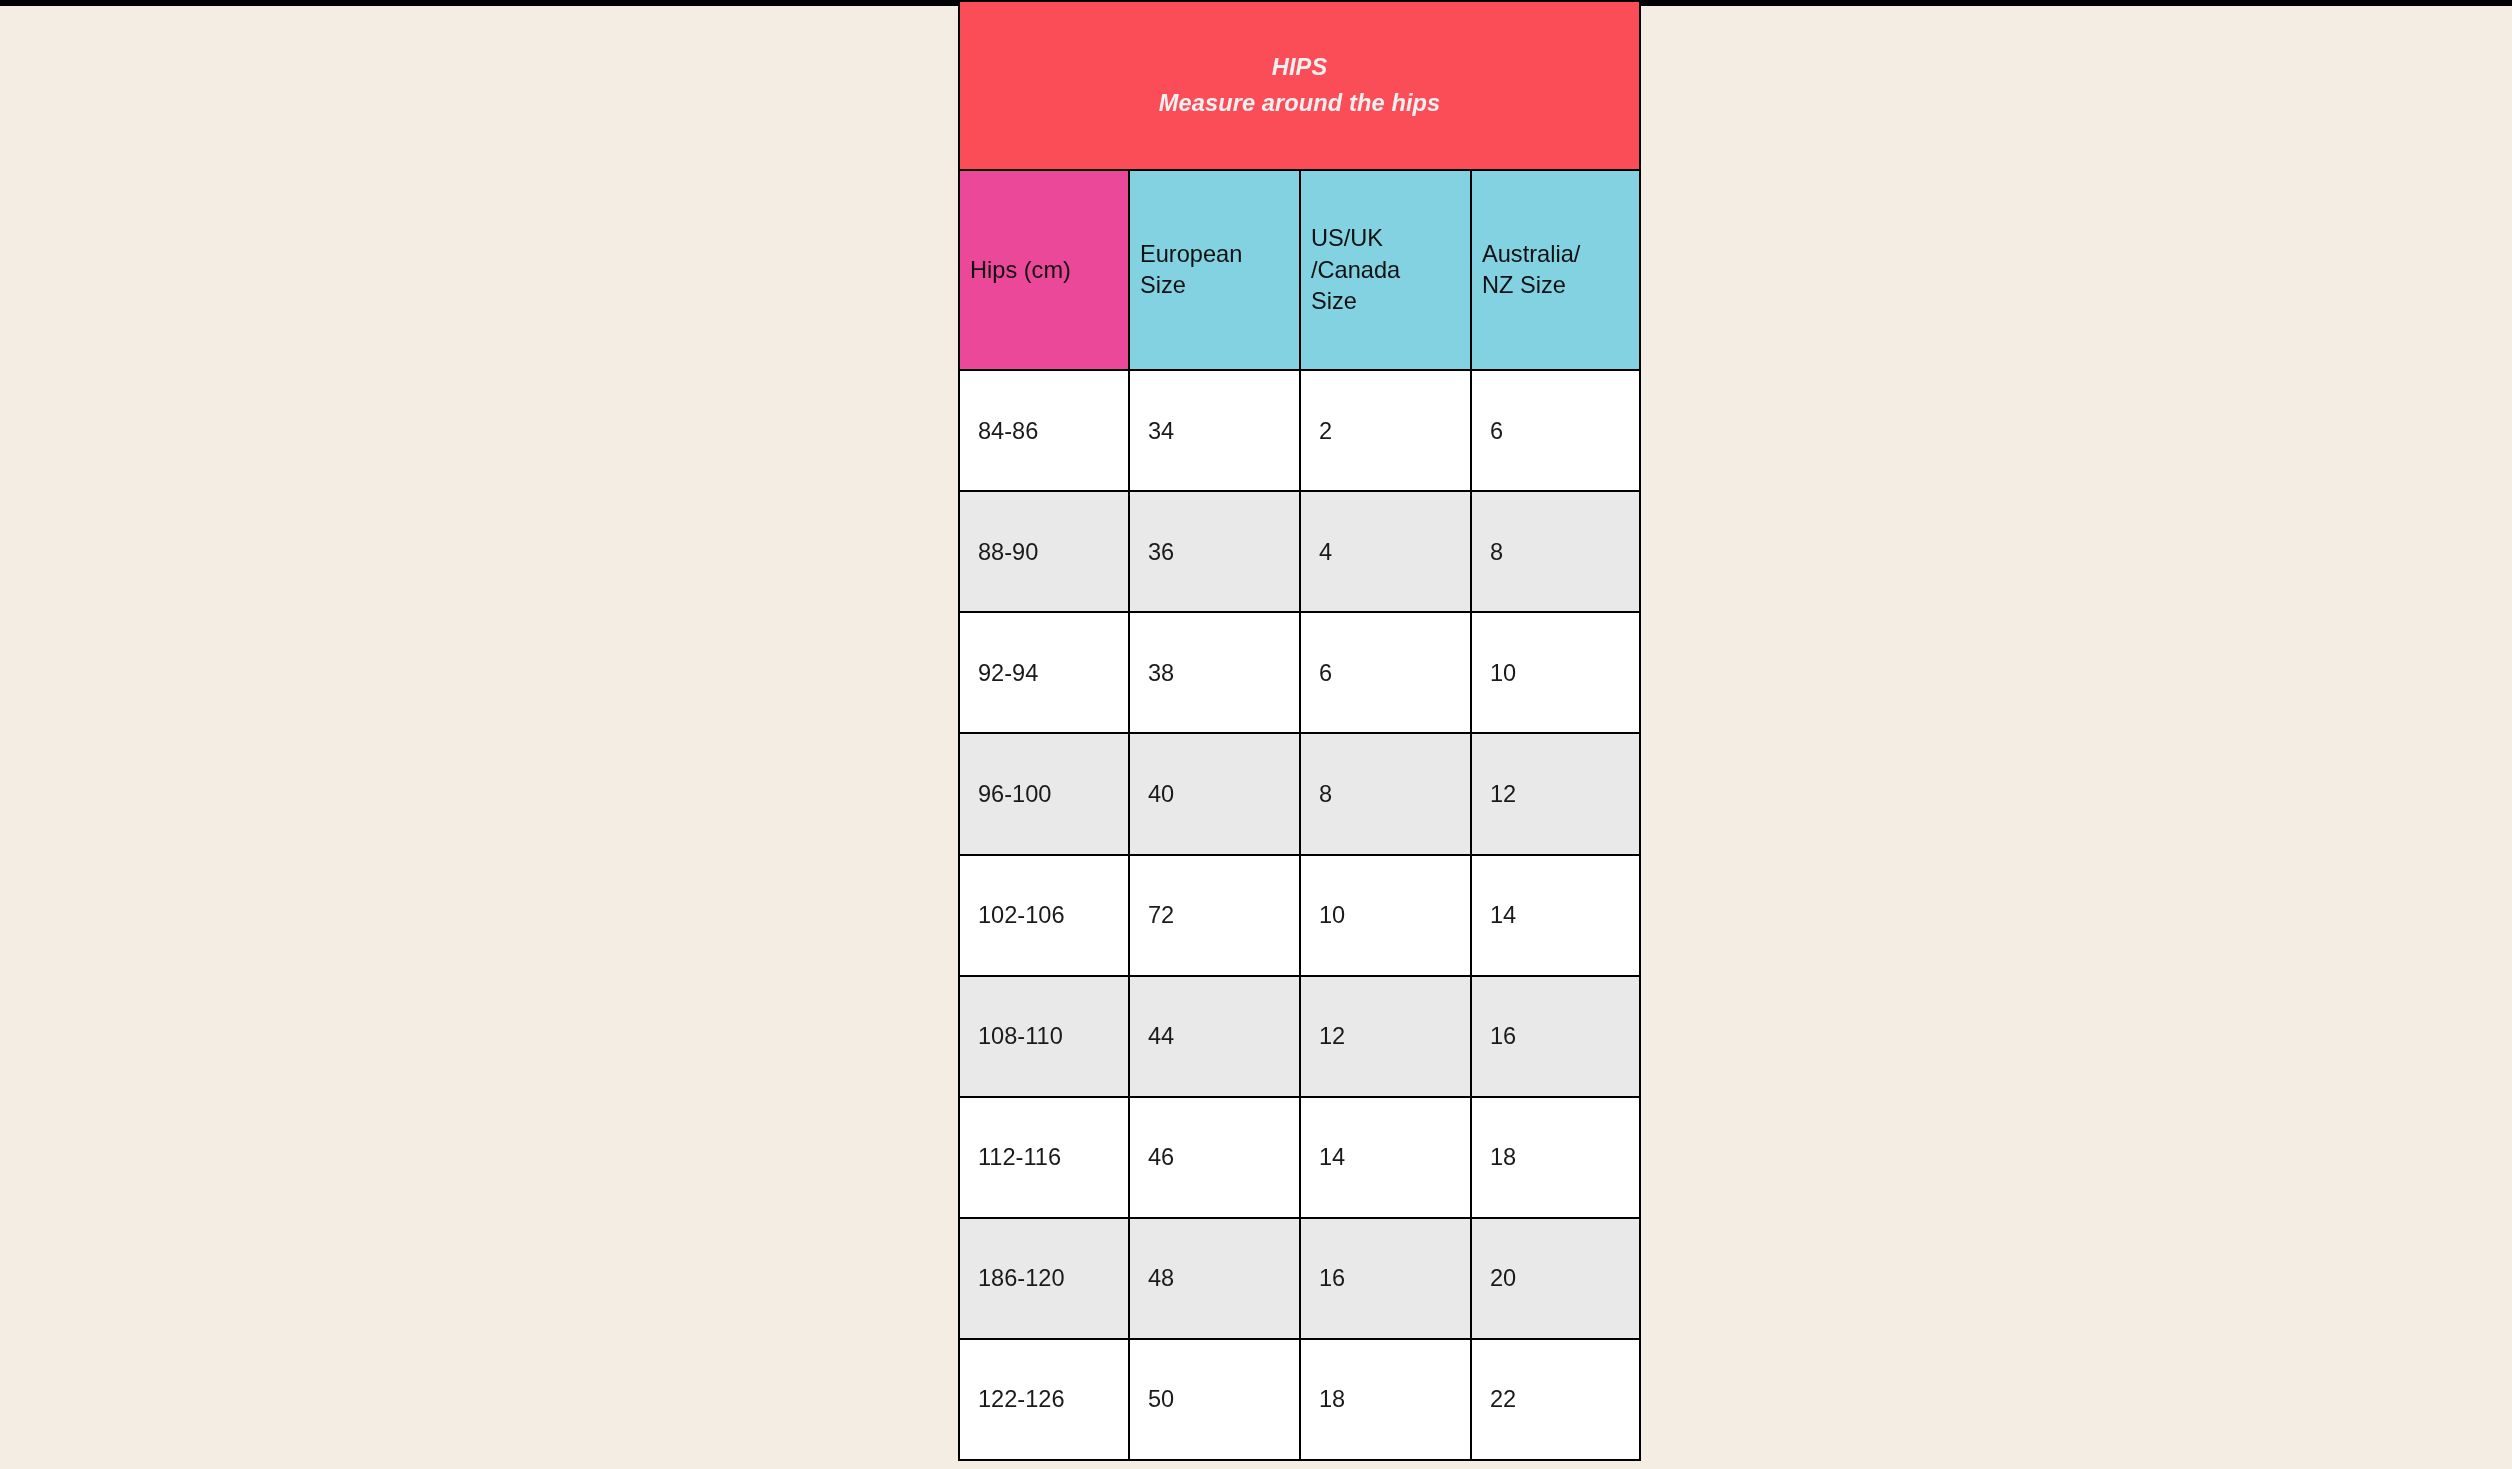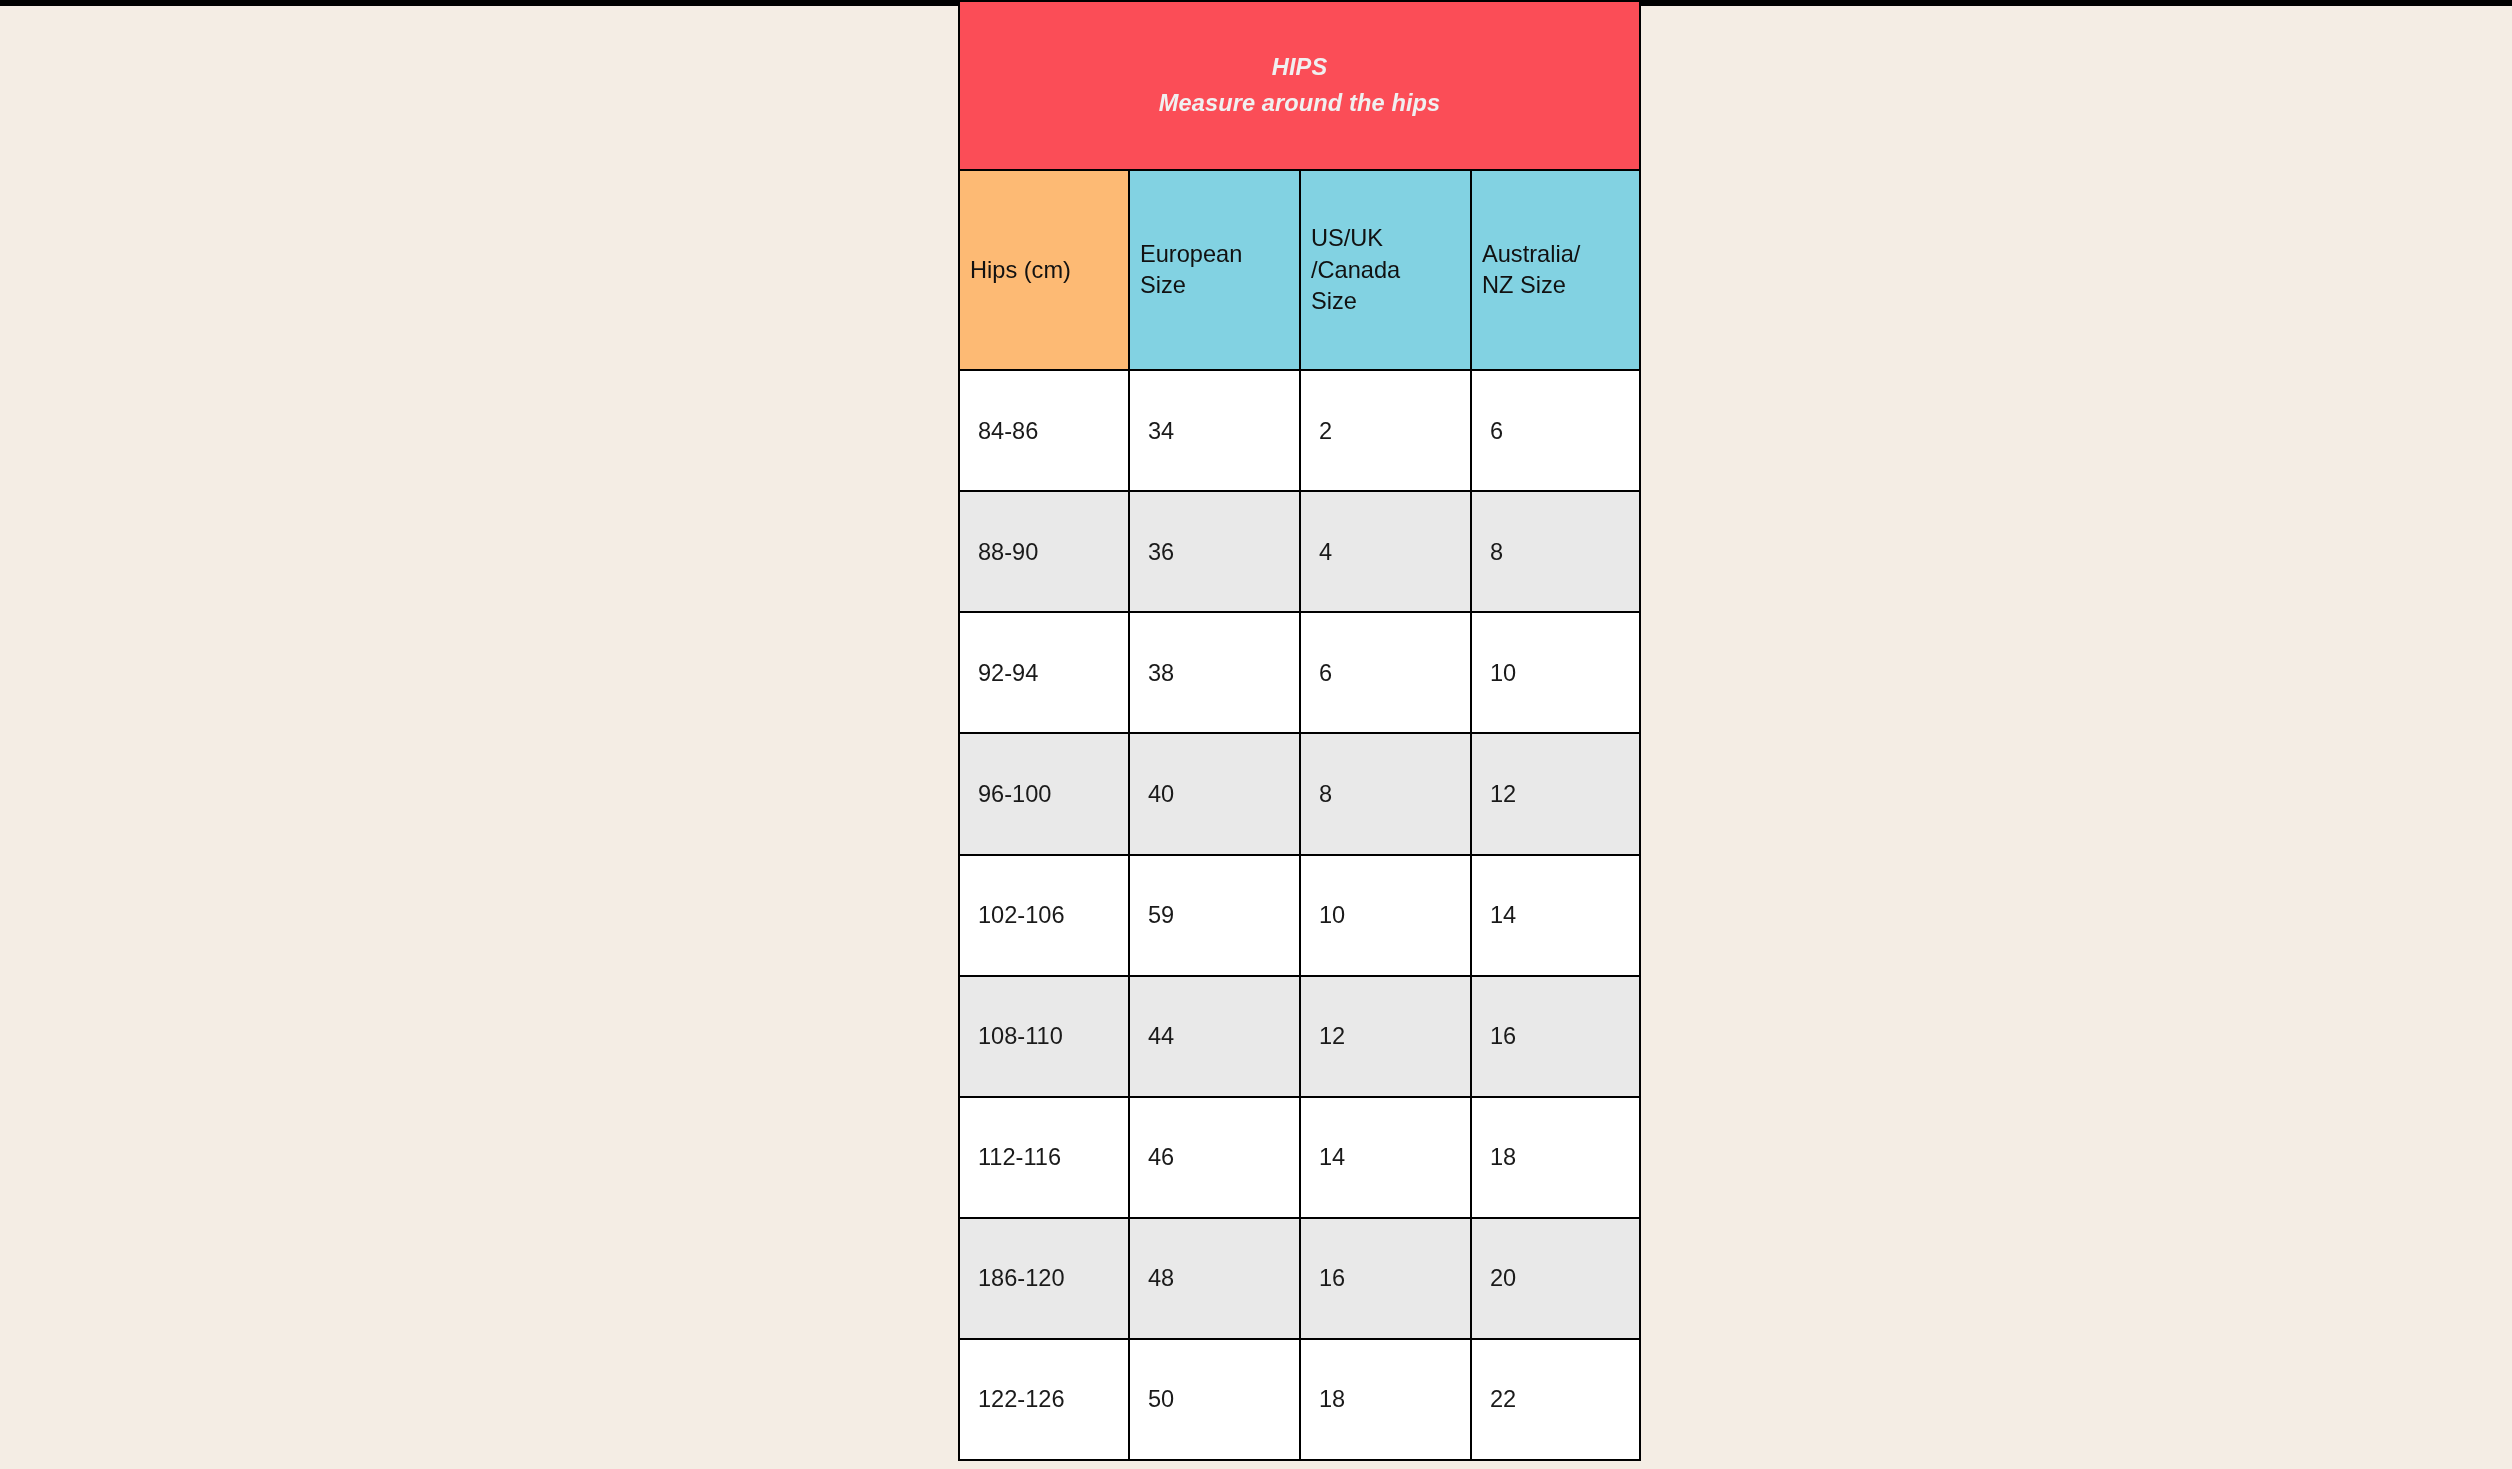--- a/index.html
+++ b/index.html
@@ -71,21 +71,21 @@
     vertical-align: middle;
     text-align: left;
     border: 2.8px solid #000000;
     padding: 0 10px;
     font-weight: normal;
     font-size: 23.6px;
     line-height: 1.32;
     color: #111111;
     background: #82D2E2;
   }
-  th.head-cell.first { background: #fdba74; }
+  th.head-cell.first { background: #ec4899; }
 
   
   tr.data-row { height: 121px; }
   tr.data-row.odd  td { background: #ffffff; }
   tr.data-row.even td { background: #E9E9E9; }
   td.data-cell {
     vertical-align: middle;
     text-align: left;
     border: 2.8px solid #000000;
     padding: 0 18px;
@@ -154,21 +154,21 @@
         <td class="data-cell">10</td>
       </tr>
       <tr class="data-row even">
         <td class="data-cell">96-100</td>
         <td class="data-cell">40</td>
         <td class="data-cell">8</td>
         <td class="data-cell">12</td>
       </tr>
       <tr class="data-row odd">
         <td class="data-cell">102-106</td>
-        <td class="data-cell">59</td>
+        <td class="data-cell">72</td>
         <td class="data-cell">10</td>
         <td class="data-cell">14</td>
       </tr>
       <tr class="data-row even">
         <td class="data-cell">108-110</td>
         <td class="data-cell">44</td>
         <td class="data-cell">12</td>
         <td class="data-cell">16</td>
       </tr>
       <tr class="data-row odd">

